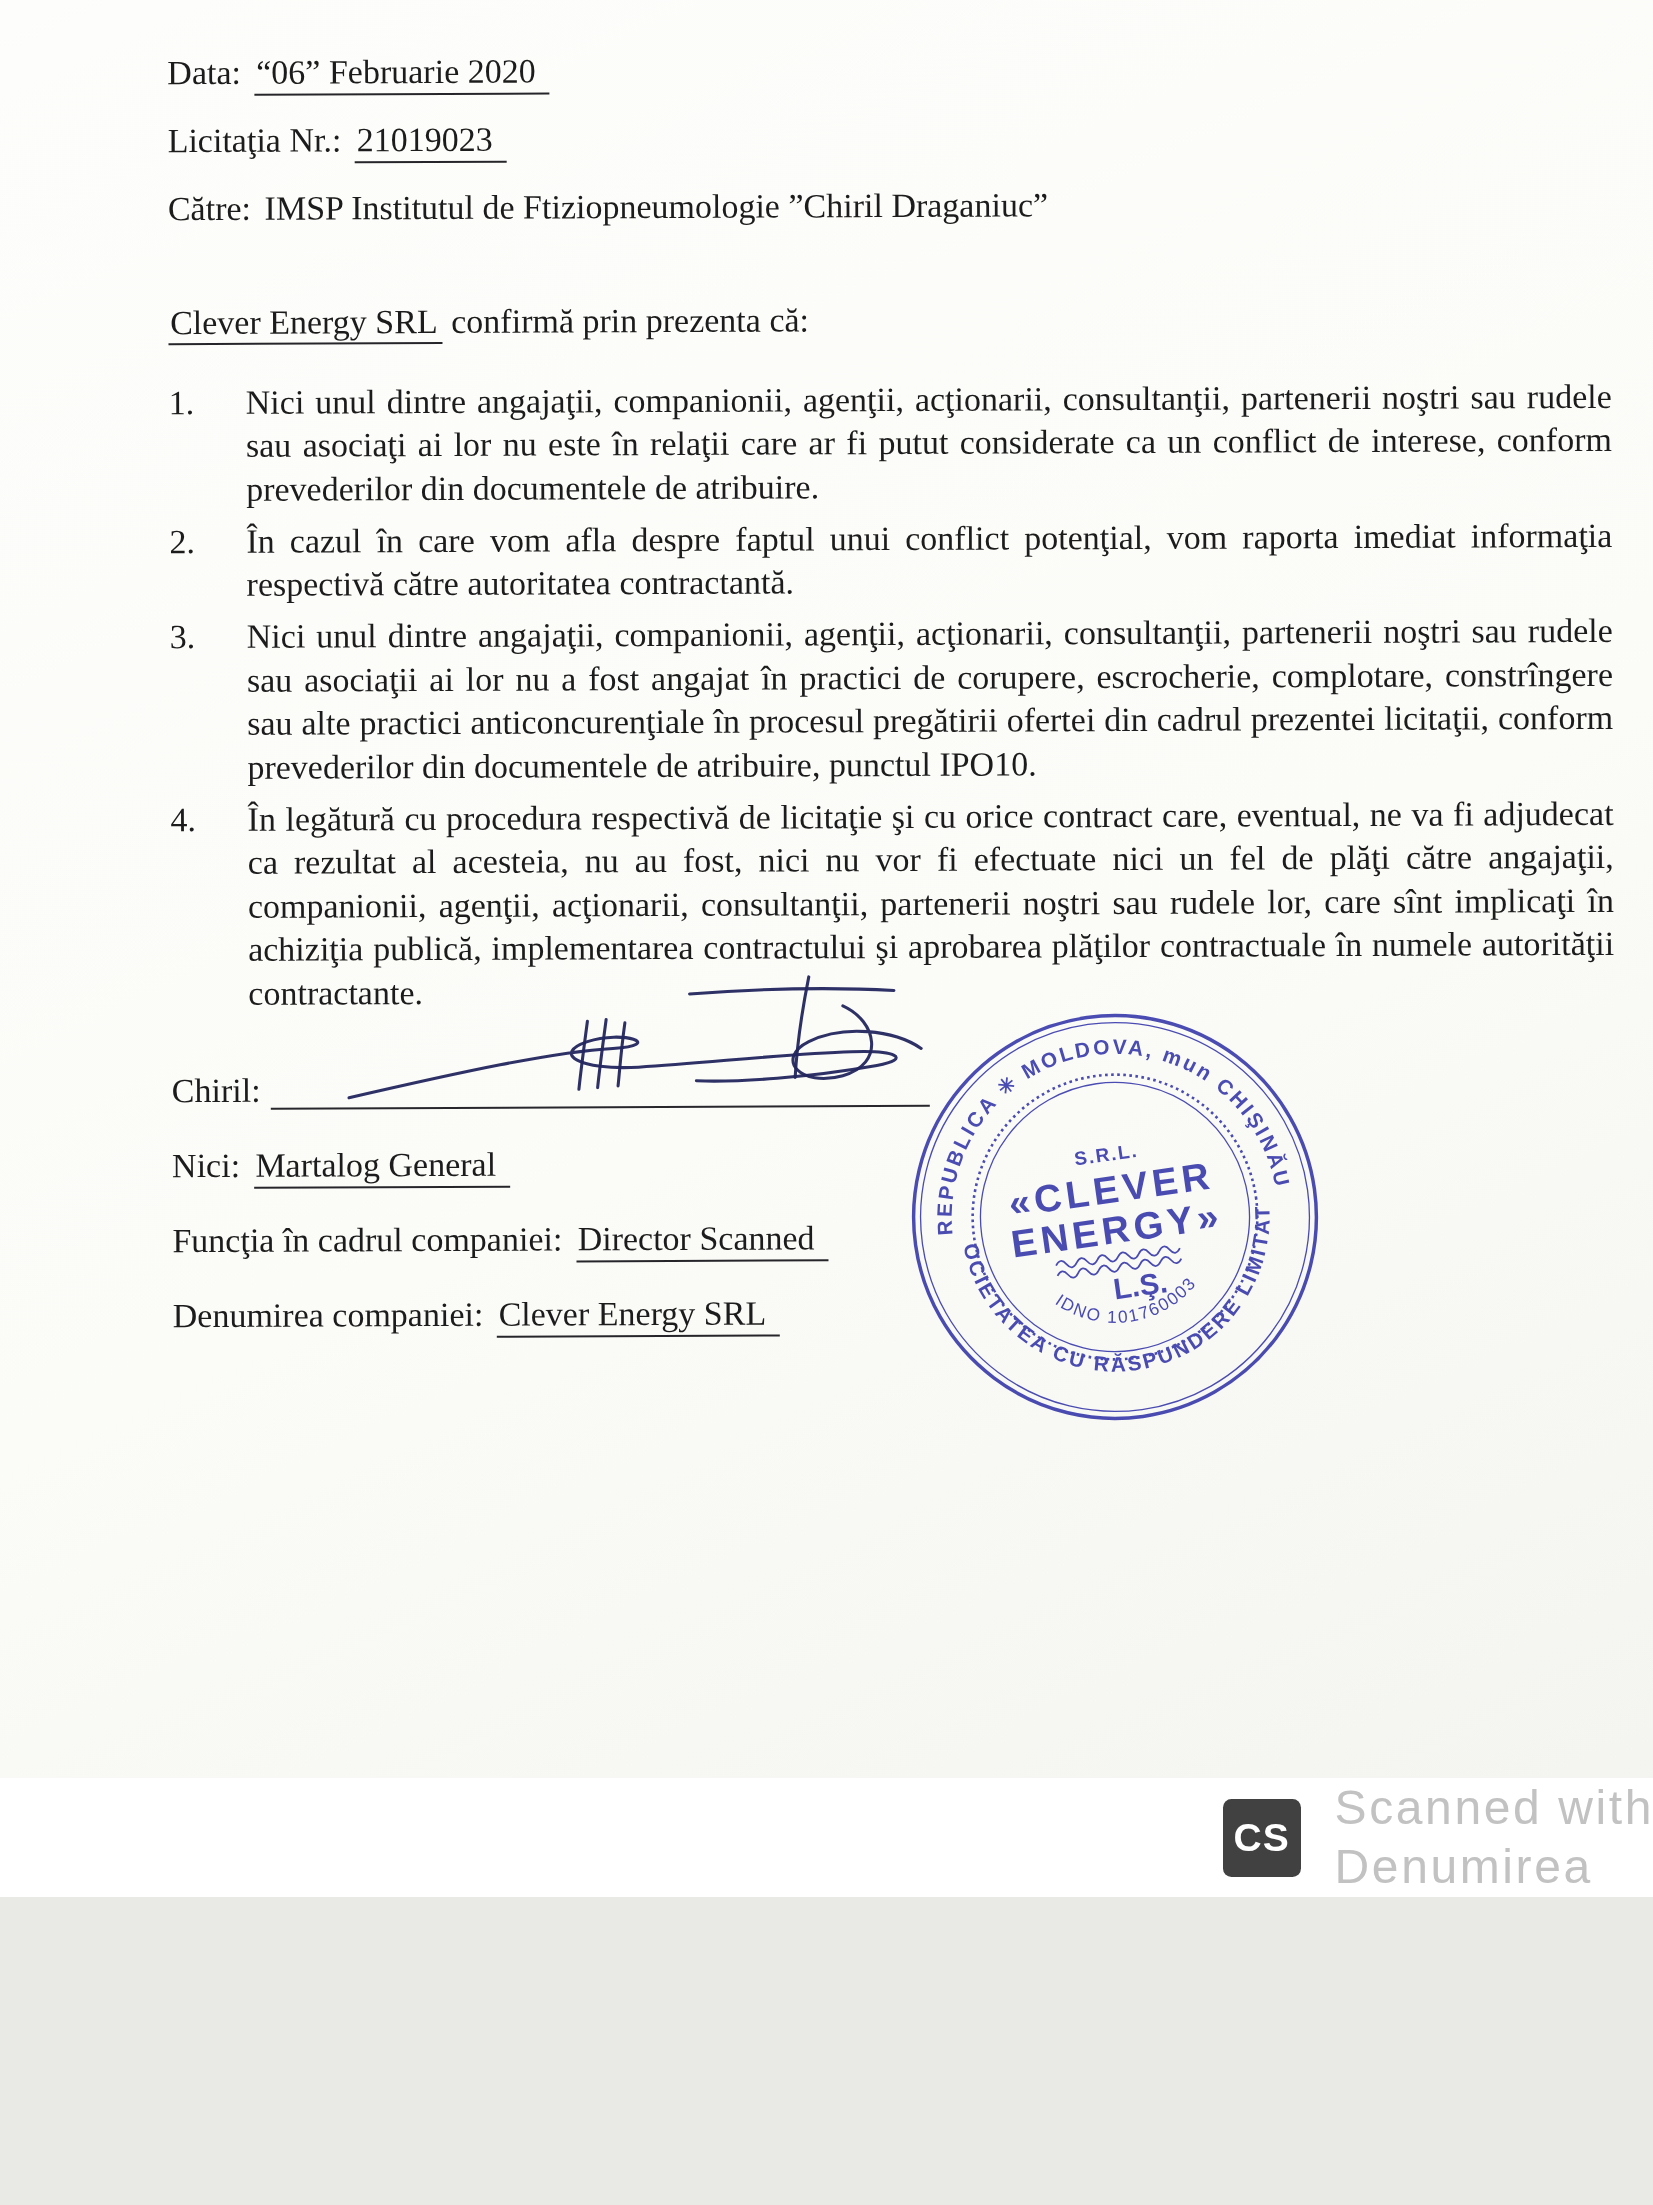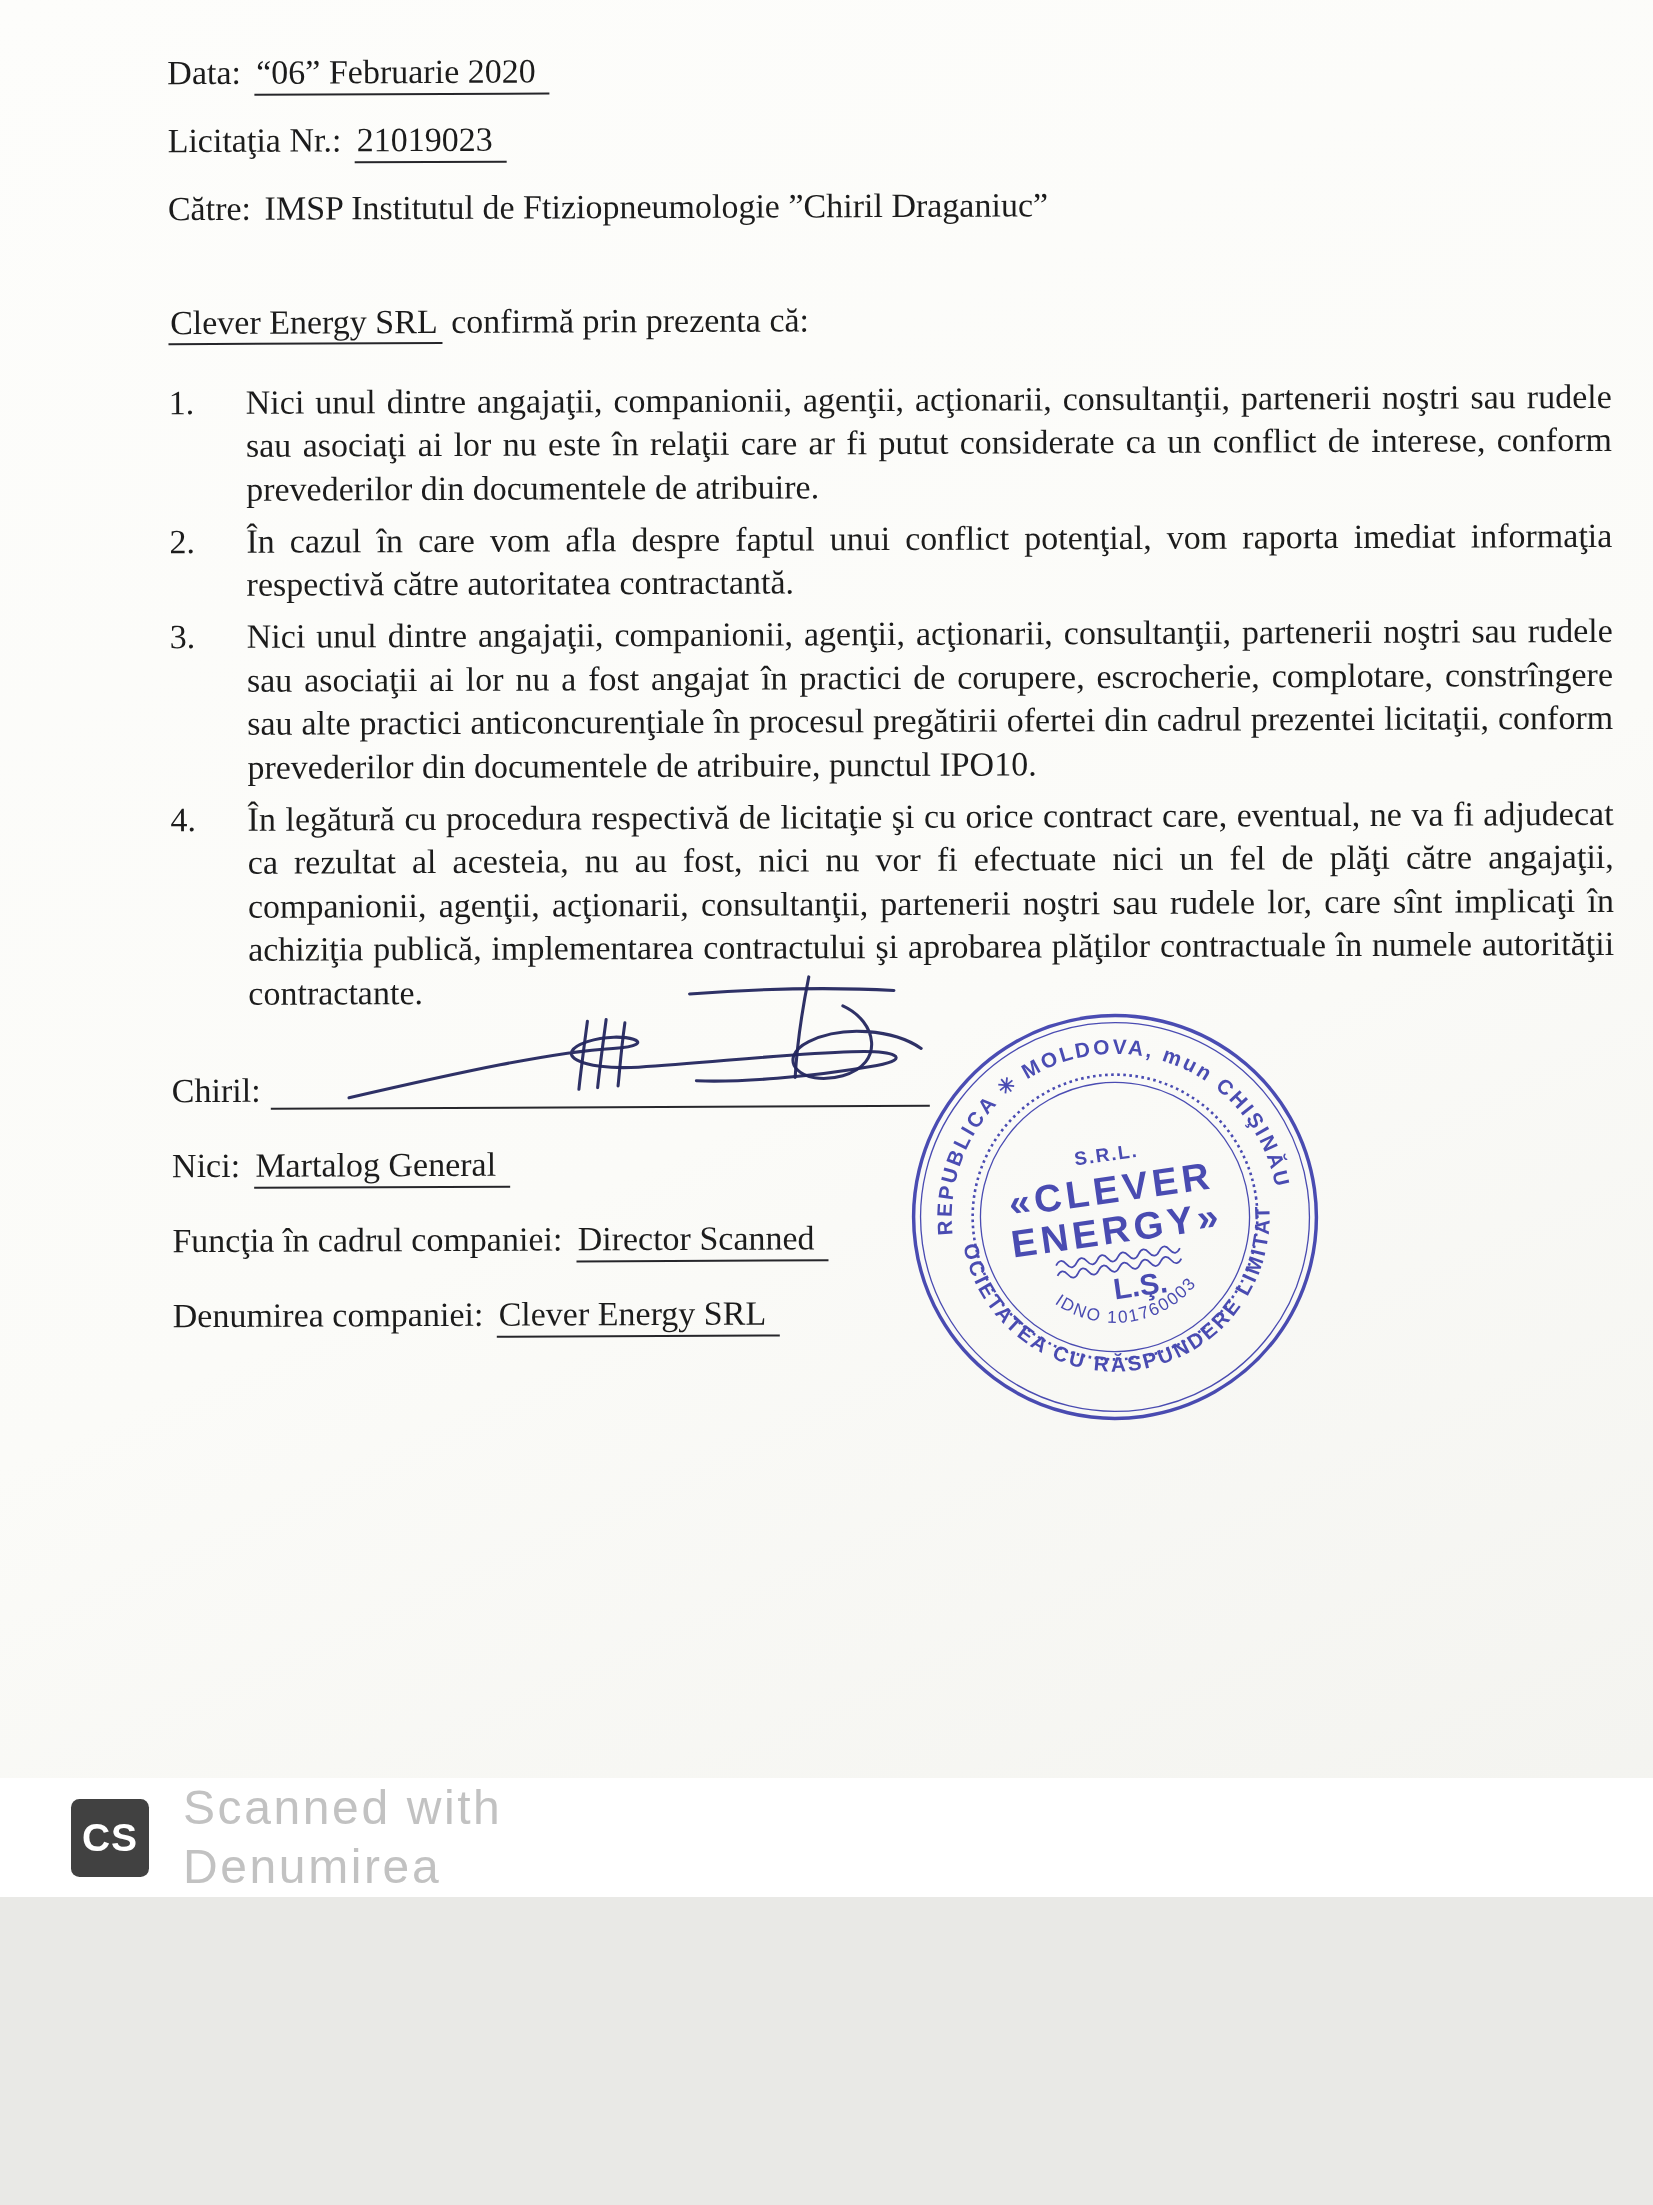--- a/index.html
+++ b/index.html
@@ -27,21 +27,21 @@
   .stamp-svg { position:absolute; left:898px; top:1000px; z-index:5; opacity:.86; mix-blend-mode:multiply; }
   .stamp-svg circle, .stamp-svg path.orn { fill:none; stroke:#2d2fad; }
   .stamp-svg text { fill:#2d2fad; font-family:"Liberation Sans", sans-serif; }
   .ring-text { font-size:24px; font-weight:bold; letter-spacing:3px; }
   .stamp-srl { font-size:22px; font-weight:bold; letter-spacing:2px; }
   .stamp-name { font-size:44px; font-weight:bold; letter-spacing:5px; }
   .stamp-ls { font-size:34px; font-weight:bold; }
   .stamp-idno { font-size:20px; letter-spacing:2px; }
   .footer {
     position:absolute; left:0; bottom:0; width:100%; height:119px; background:#ffffff;
-    display:flex; align-items:center; padding-left:71px; z-index:6;
+    display:flex; align-items:center; padding-left:71px; z-index:6;justify-content:flex-end;
   }
   .cs-logo {
     width:78px; height:78px; background:#414141; border-radius:8.5px; color:#fff;
     display:flex; align-items:center; justify-content:center;
     font-family:"Liberation Sans", sans-serif; font-weight:bold; font-size:39px; letter-spacing:0.9px;
   }
   .cs-text { margin-left:34px; font-family:"Liberation Sans", sans-serif; color:#c2c2c2;
     font-size:48px; line-height:1.22; letter-spacing:2.6px; }
 </style>
 </head>

